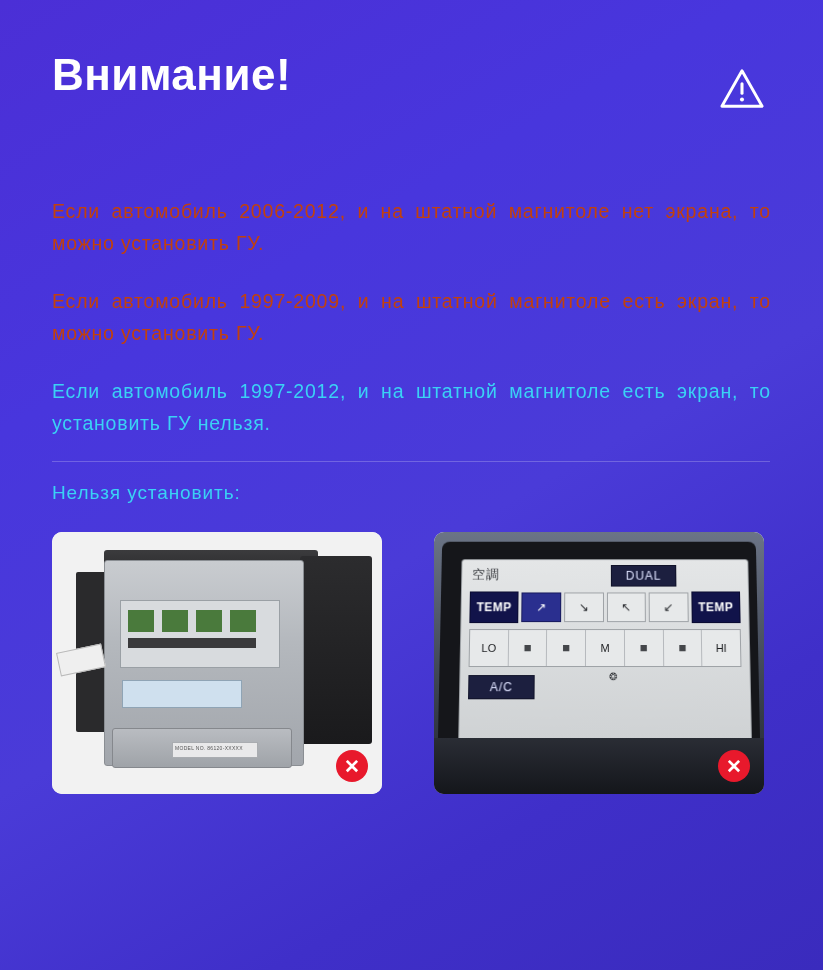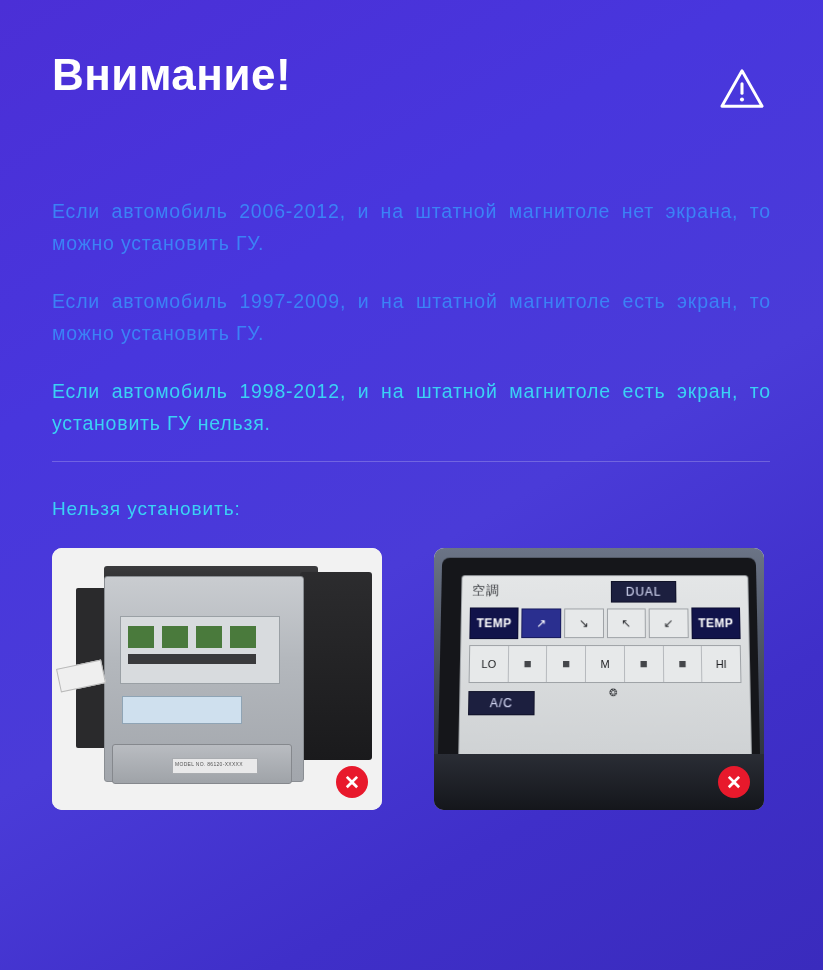--- a/index.html
+++ b/index.html
@@ -42,38 +42,38 @@
     flex: none;
   }
   .warn-icon svg { display: block; }
 
   
   .content { margin-top: 52px; }
   .para {
     font-size: 19.5px;
     line-height: 1.62;
     letter-spacing: 0.8px;
-    color: #3b82f6;
+    color: #c2410c;
     margin-bottom: 27px;
     text-align: justify;
     text-justify: inter-word;
     max-width: 724px;
   }
   .para.accent { color: #3ad2f5; }
   .para:last-child { margin-bottom: 0; }
 
   .divider {
     margin-top: 22px;
     height: 1px;
     background: rgba(255,255,255,0.22);
     width: 718px;
   }
 
   .subtitle {
-    margin-top: 36px;
+    margin-top: 20px;
     font-size: 19px;
     letter-spacing: 0.9px;
     color: #3ad2f5;
   }
 
   
   .cards {
     margin-top: 28px;
     display: flex;
     gap: 52px;
@@ -316,21 +316,21 @@
         <path d="M24 5 L45 42 H3 Z" fill="none" stroke="#ffffff" stroke-width="3" stroke-linejoin="round"></path>
         <rect x="22.4" y="17" width="3.2" height="13" rx="1.6" fill="#ffffff"></rect>
         <circle cx="24" cy="35" r="2.1" fill="#ffffff"></circle>
       </svg>
     </div>
   </div>
 
   <div class="content">
     <p class="para">Если автомобиль 2006-2012, и на штатной магнитоле нет экрана, то можно установить ГУ.</p>
     <p class="para">Если автомобиль 1997-2009, и на штатной магнитоле есть экран, то можно установить ГУ.</p>
-    <p class="para accent">Если автомобиль 1998-2012, и на штатной магнитоле есть экран, то установить ГУ нельзя.</p>
+    <p class="para accent">Если автомобиль 1997-2012, и на штатной магнитоле есть экран, то установить ГУ нельзя.</p>
   </div>
 
   <div class="divider"></div>
 
   <div class="subtitle">Нельзя установить:</div>
 
   <div class="cards">
 
     <div class="card">
       <div class="hu">

